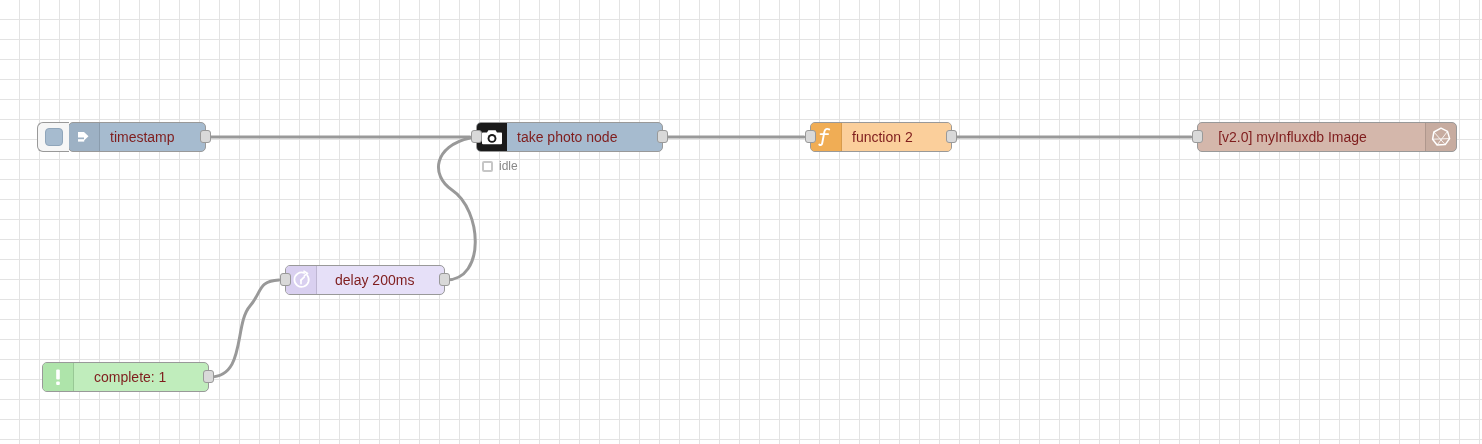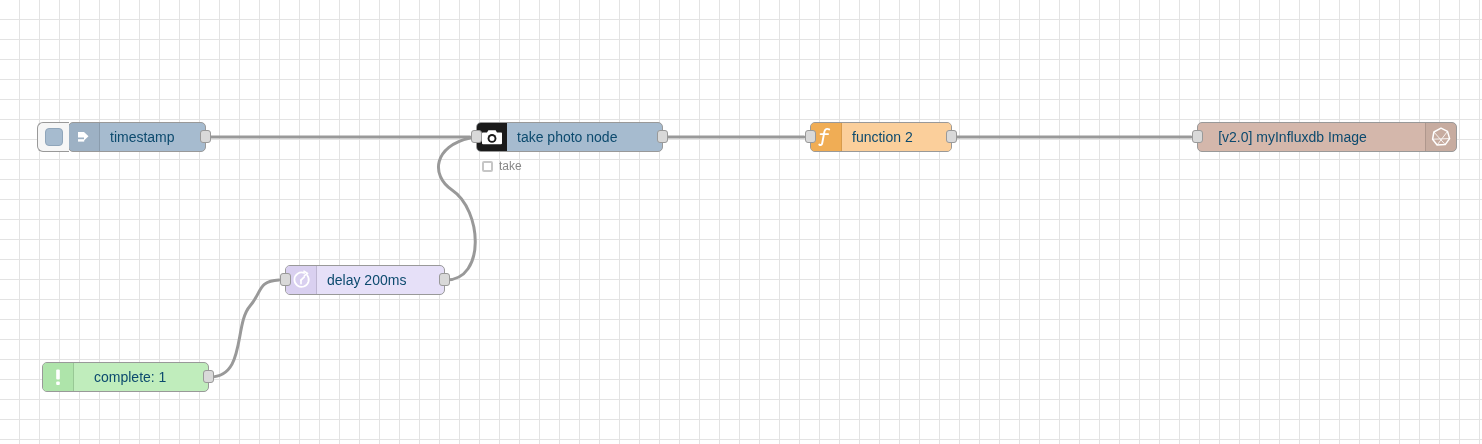--- a/index.html
+++ b/index.html
@@ -67,21 +67,21 @@
     border-right: none;
     border-left: 1px solid rgba(0,0,0,0.12);
     border-radius: 0 4px 4px 0;
   }
   .node-label {
     flex: 1 1 auto;
     display: flex;
     align-items: center;
     padding: 0 10px;
     font-size: 14px;
-    color: #0c4a6e;
+    color: #7f1d1d;
     white-space: nowrap;
     line-height: 1;
   }
   .node-label.center  { justify-content: center; }
   .node-label.italic  { }
 
   
   .port {
     position: absolute;
     width: 11px;
@@ -141,21 +141,21 @@
   }
 
   
   .c-inject   { background: #a6bbcf; }
   .c-camera   { background: #a6bbcf; }
   .c-function { background: #f3b567; }
   .c-function .node-label { background: #fbcf9b; border-radius: 0 4px 4px 0; }
   .c-function .node-icon-box { background: #f0ad55; border-right: 1px solid rgba(0,0,0,0.10); }
   .c-influx   { background: #d4b7ab; gap: 38px; }
   .c-influx .node-icon-box.right { background: rgba(0,0,0,0.06); }
-  .c-delay    { background: #e6e0f8; }
+  .c-delay    { background: #e6e0f8; gap: 8px; }
   .c-delay .node-icon-box { background: #d9d0f0; }
   .c-complete { background: #c0edbc; }
   .c-complete .node-icon-box { background: #aee4aa; }
 
   .icon-svg { display: block; }
 </style>
 </head>
 <body>
 
 <div id="flow-canvas">
@@ -191,21 +191,21 @@
         <circle cx="11" cy="10.4" r="2.5" fill="#ffffff"></circle>
       </svg>
     </div>
     <div class="node-label">take photo node</div>
     <div class="port in"></div>
     <div class="port out"></div>
   </div>
 
   <div class="node-status" style="left:482px; top:159px;">
     <span class="status-dot"></span>
-    <span>take</span>
+    <span>idle</span>
   </div>
 
   <div class="node c-function" style="left:810px; top:122px; width:142px;">
     <div class="node-icon-box">
       <svg class="icon-svg" width="18" height="20" viewBox="0 0 18 20">
         <path d="M12.2 2.4 C10.0 1.3 7.9 2.0 7.4 4.6 L5.2 16.2
                  C4.9 17.9 3.6 18.5 2.3 17.6" fill="none" stroke="#ffffff" stroke-width="1.9" stroke-linecap="round"></path>
         <line x1="3.6" y1="7.1" x2="11.1" y2="7.1" stroke="#ffffff" stroke-width="1.9" stroke-linecap="round"></line>
       </svg>
     </div>

